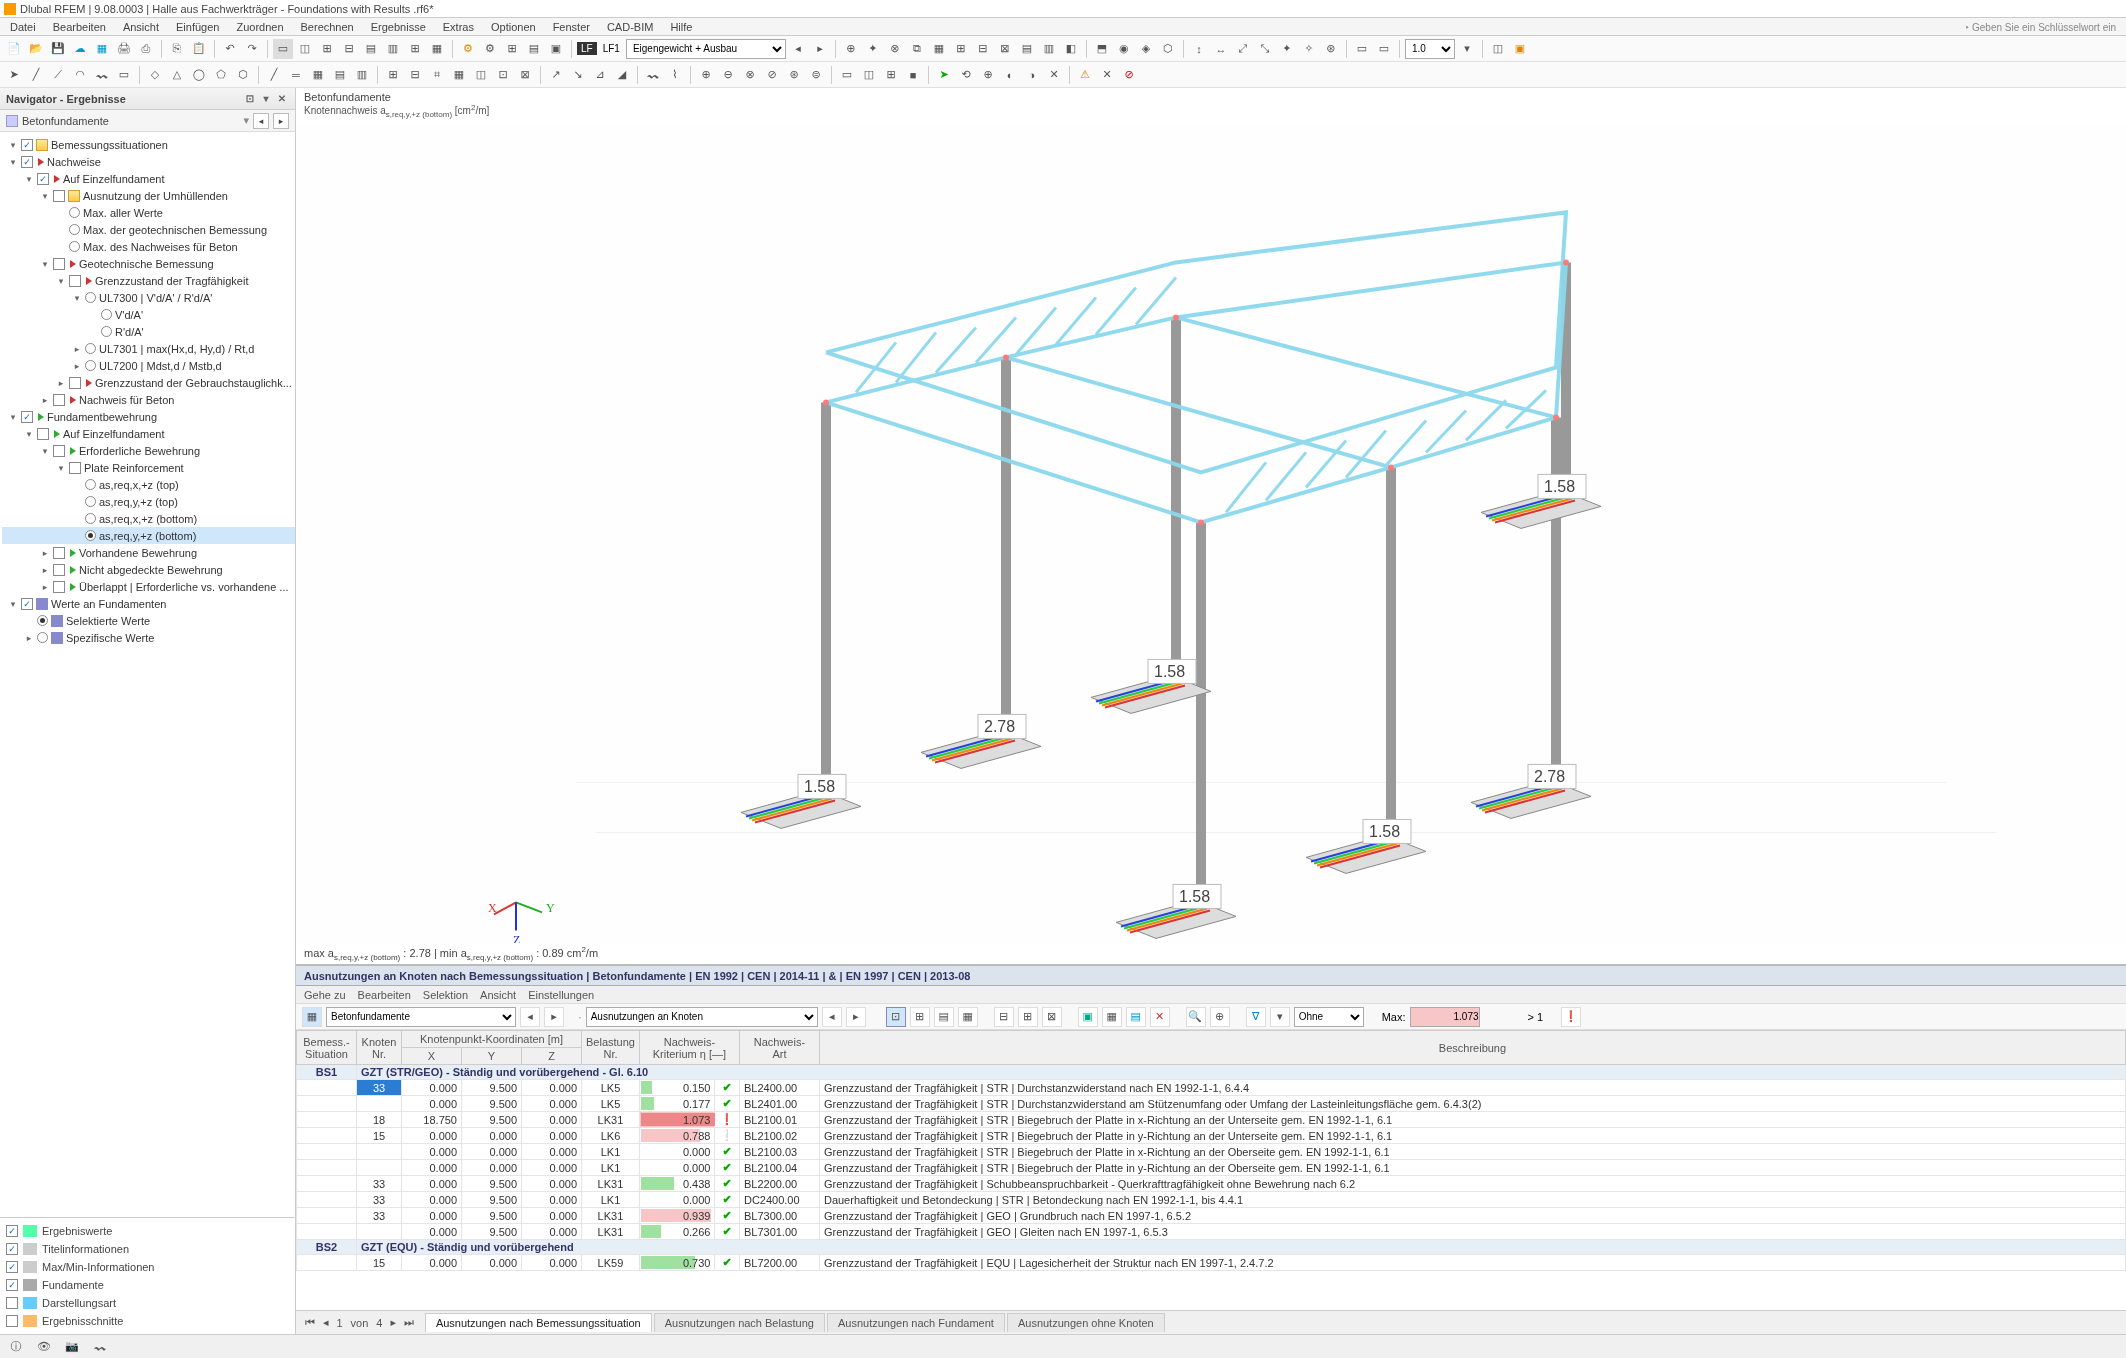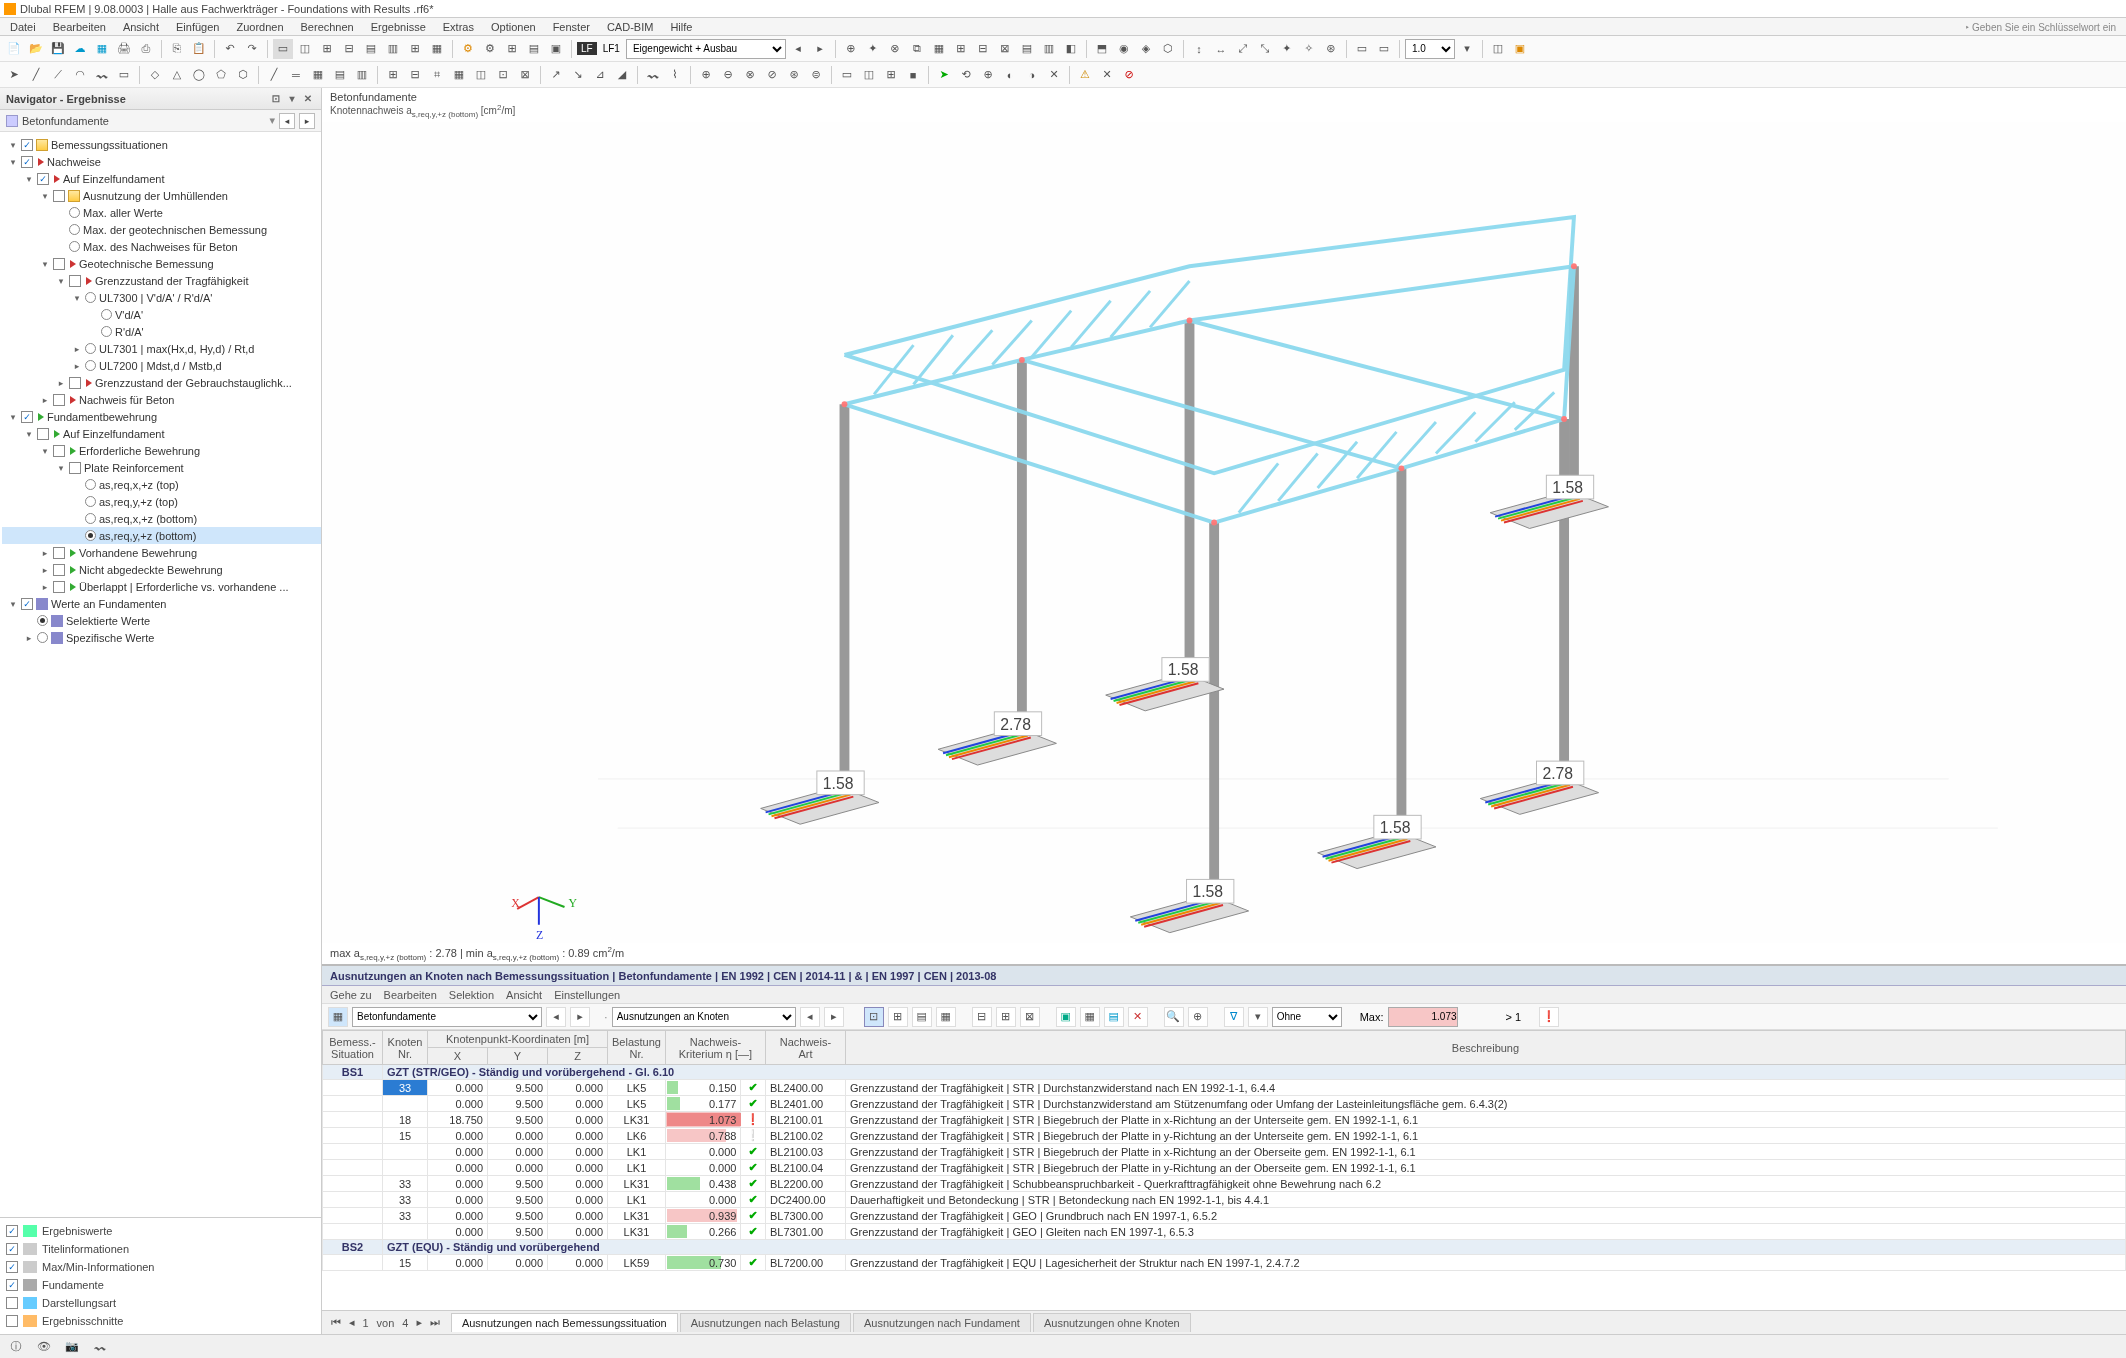--- a/index.html
+++ b/index.html
@@ -9,21 +9,21 @@
 .menu-bar { height: 18px; background: #f5f5f5; display: flex; align-items: center; padding: 0 4px; gap: 2px; border-bottom: 1px solid #ccc; color:#444; justify-content: space-between;}
 .menu-bar .menus { display:flex; gap:5px;}
 .menu-bar .menus span { padding: 0 6px; cursor: default; }
 .menu-bar .right-hint { color:#888; font-size:10px; padding-right:6px;}
 .toolbar-row { height: 26px; background: #fafafa; display: flex; align-items: center; padding: 0 4px; gap: 2px; border-bottom: 1px solid #e0e0e0; }
 .tb-btn { width: 20px; height: 20px; display:inline-flex; align-items:center; justify-content:center; border:1px solid transparent; background:#fff0; color:#555;}
 .tb-sep { width:1px; height:18px; background:#ccc; margin:0 3px;}
 .tb-select { height:20px; font-size:10px; border:1px solid #aaa; background:#fff; padding:0 2px;}
 .lf-box { background:#333; color:#fff; padding:1px 4px; font-size:10px;}
 .content-row { flex:1; display:flex; overflow:hidden;}
-.navigator { width: 322px; background:#fff; border-right:1px solid #ccc; display:flex; flex-direction:column;}
+.navigator { width: 296px; background:#fff; border-right:1px solid #ccc; display:flex; flex-direction:column;}
 .nav-header { height:22px; background:linear-gradient(#f5f5f5,#e8e8e8); display:flex; align-items:center; padding:0 6px; font-weight:bold; color:#444; justify-content:space-between; border-bottom:1px solid #ccc;}
 .nav-header .icons { display:flex; gap:2px;}
 .nav-header .icons span { width:14px; height:14px; display:inline-flex; align-items:center; justify-content:center; font-size:10px; color:#666;}
 .nav-sel { height:22px; background:#f5f5f5; border-bottom:1px solid #ddd; display:flex; align-items:center; padding:0 6px; gap:4px; color:#444;}
 .nav-sel .sel-text { flex:1; color:#444; }
 .nav-sel .nav-btn { width:16px; height:16px; border:1px solid #bbb; background:#fff; font-size:9px; display:inline-flex; align-items:center; justify-content:center;}
 .tree { flex:1; overflow:auto; padding:4px 0 4px 2px; color:#333;}
 .tree-row { display:flex; align-items:center; height:17px; padding-left: var(--ind,0px); gap:3px; white-space:nowrap; cursor:default;}
 .tree-row.selected { background:#cfe6fb;}
 .tw { width:10px; display:inline-flex; justify-content:center; color:#666; font-size:9px;}
@@ -622,21 +622,21 @@
           <span>Ansicht</span>
           <span>Einstellungen</span>
         </div>
       <div class="rp-toolbar">
         <span class="rp-tb-btn" style="background:#cfe6fb">▦</span>
         <select style="width:190px"><option>Betonfundamente</option></select>
         <span class="rp-tb-btn">◂</span>
         <span class="rp-tb-btn">▸</span>
         <span style="width:6px"></span>
         <span style="color:#888">·</span>
-        <select style="width:184px"><option>Ausnutzungen an Knoten</option></select>
+        <select style="width:232px"><option>Ausnutzungen an Knoten</option></select>
         <span class="rp-tb-btn">◂</span>
         <span class="rp-tb-btn">▸</span>
         <span style="width:12px"></span>
         <span class="rp-tb-btn active">⊡</span>
         <span class="rp-tb-btn">⊞</span>
         <span class="rp-tb-btn">▤</span>
         <span class="rp-tb-btn">▦</span>
         <span style="width:8px"></span>
         <span class="rp-tb-btn">⊟</span>
         <span class="rp-tb-btn">⊞</span>

